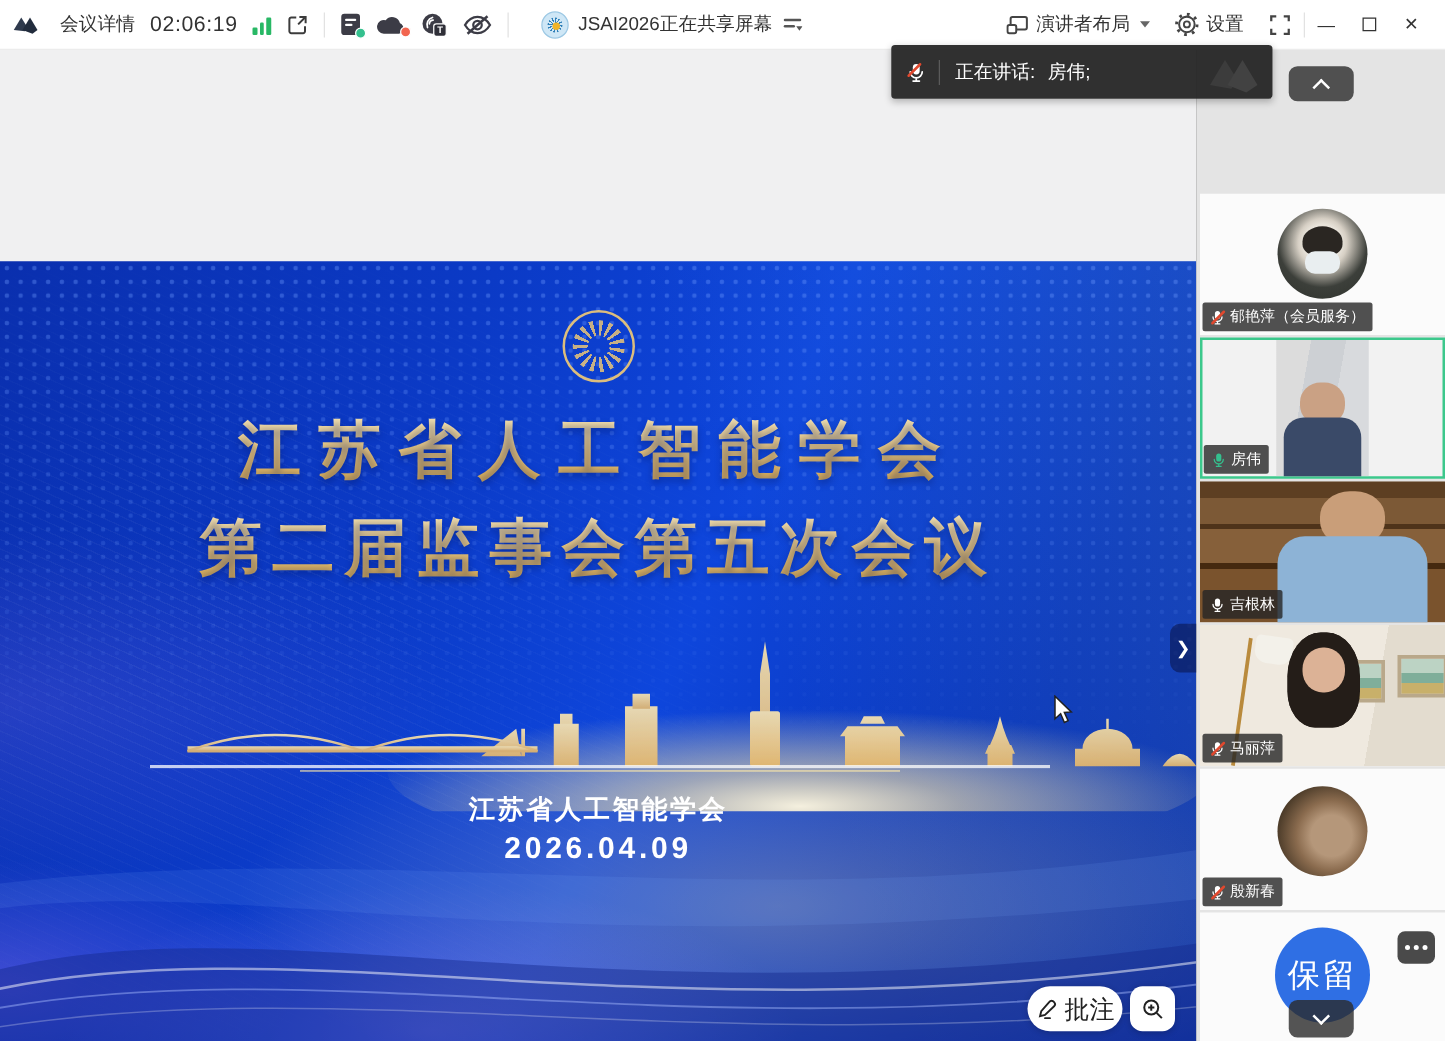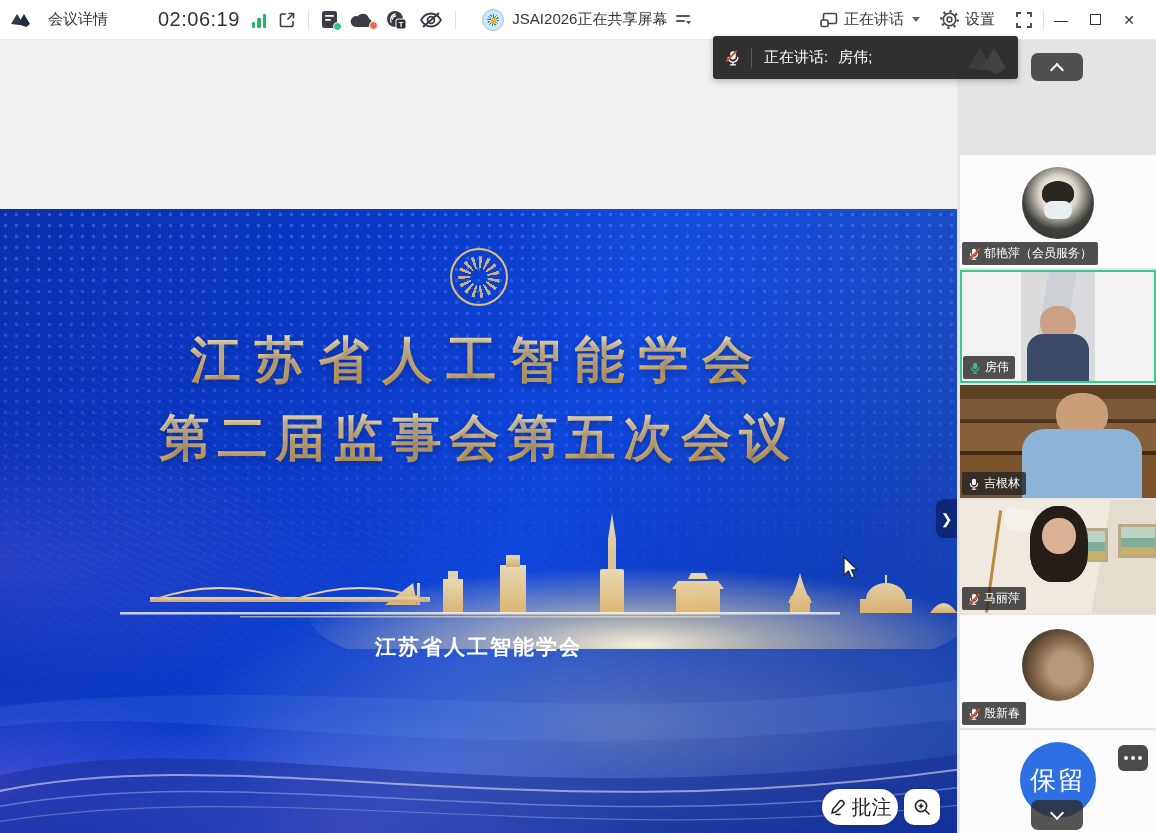--- a/index.html
+++ b/index.html
@@ -7,21 +7,21 @@
   body { font-family:"Liberation Sans","DejaVu Sans",sans-serif; background:#e6e6e6; position:relative; }
 
   .window { position:absolute; inset:0; background:#404040; }
 
   
   .topbar { position:absolute; left:0; top:0; width:1156px; height:40px; background:#ffffff;
             border-bottom:1px solid #ececec; display:flex; align-items:center; padding:0 10px; z-index:50; }
   .tb-group { display:flex; align-items:center; gap:14px; }
   .tb-left { gap:12px; }
   .tb-text { font-size:15px; color:#333; }
-  .tb-timer { font-size:20px; color:#333; letter-spacing:.5px;margin-left:38px; }
+  .tb-timer { font-size:17px; color:#333; letter-spacing:.5px; }
   .tb-div { width:1px; height:20px; background:#e2e2e2; }
   .brand-logo svg { display:block; }
   .signal { display:flex; align-items:flex-end; gap:2px; height:16px; }
   .signal i { width:3.5px; background:#28b865; border-radius:1px; display:block; }
   .signal i:nth-child(1){height:6px;} .signal i:nth-child(2){height:10px;} .signal i:nth-child(3){height:14px;}
   .ico { display:flex; align-items:center; justify-content:center; }
   .status-ico { position:relative; }
   .dot-badge { position:absolute; right:-4px; bottom:-2px; width:9px; height:9px; border-radius:50%; border:1.5px solid #fff; }
   .share-pill { display:flex; align-items:center; gap:8px; margin-left:14px; }
   .mini-avatar { width:22px; height:22px; border-radius:50%; background:#cfe7f6; border:1px solid #9cc8e4; position:relative; overflow:hidden; }
@@ -226,21 +226,21 @@
         </span>
       </span>
     </div>
 
     <div class="tb-group tb-right">
       <span class="tb-btn">
         <svg width="18" height="16" viewBox="0 0 18 16" fill="none" stroke="#444" stroke-width="1.6">
             <rect x="3.5" y="1.5" width="13" height="10" rx="1.5"></rect>
             <rect x="1" y="8" width="7" height="6.5" rx="1.5" fill="#fff"></rect>
           </svg>
-        <span>正在讲话</span>
+        <span>演讲者布局</span>
         <i class="caret-down"></i>
       </span>
       <span class="tb-btn">
         <svg width="19" height="19" viewBox="0 0 19 19">
             <circle cx="9.5" cy="9.5" r="6.2" fill="none" stroke="#444" stroke-width="1.6"></circle>
             <circle cx="9.5" cy="9.5" r="8.2" fill="none" stroke="#444" stroke-width="2.4" stroke-dasharray="2.2 4.2"></circle>
             <circle cx="9.5" cy="9.5" r="2.4" fill="none" stroke="#444" stroke-width="1.5"></circle>
           </svg>
         <span>设置</span>
       </span>
@@ -322,20 +322,21 @@
 
       <svg class="waves" viewBox="0 0 957 180">
         <path d="M-10 120 C 220 60 480 165 970 95 L 970 190 L -10 190 Z" fill="rgba(20,40,140,.45)"></path>
         <path d="M-10 135 C 240 80 520 175 970 110" fill="none" stroke="rgba(255,255,255,.5)" stroke-width="2"></path>
         <path d="M-10 150 C 260 100 540 185 970 128" fill="none" stroke="rgba(170,190,255,.45)" stroke-width="1.5"></path>
         <path d="M-10 165 C 280 118 560 192 970 146" fill="none" stroke="rgba(255,255,255,.25)" stroke-width="1.2"></path>
         <path d="M-10 70 C 200 40 430 120 970 60 L 970 20 C 600 80 300 10 -10 50 Z" fill="rgba(120,170,255,.12)"></path>
       </svg>
 
       <div class="slide-footer f-org">江苏省人工智能学会</div>
+      <div class="slide-footer f-date">2026.04.09</div>
     </div>
 
     <div class="next-tab">❯</div>
 
     <div class="annotate-btn">
       <svg width="17" height="17" viewBox="0 0 17 17" fill="none" stroke="#222" stroke-width="1.5">
           <path d="M10.5 2.5 a2.2 2.2 0 0 1 3.6 0 l0.4 0.5 a2.2 2.2 0 0 1 -0.2 3 L7 13 L3 14 L4 10 Z"></path>
           <path d="M7 15.5 h4" stroke-linecap="round"></path>
         </svg>
       <span>批注</span>

